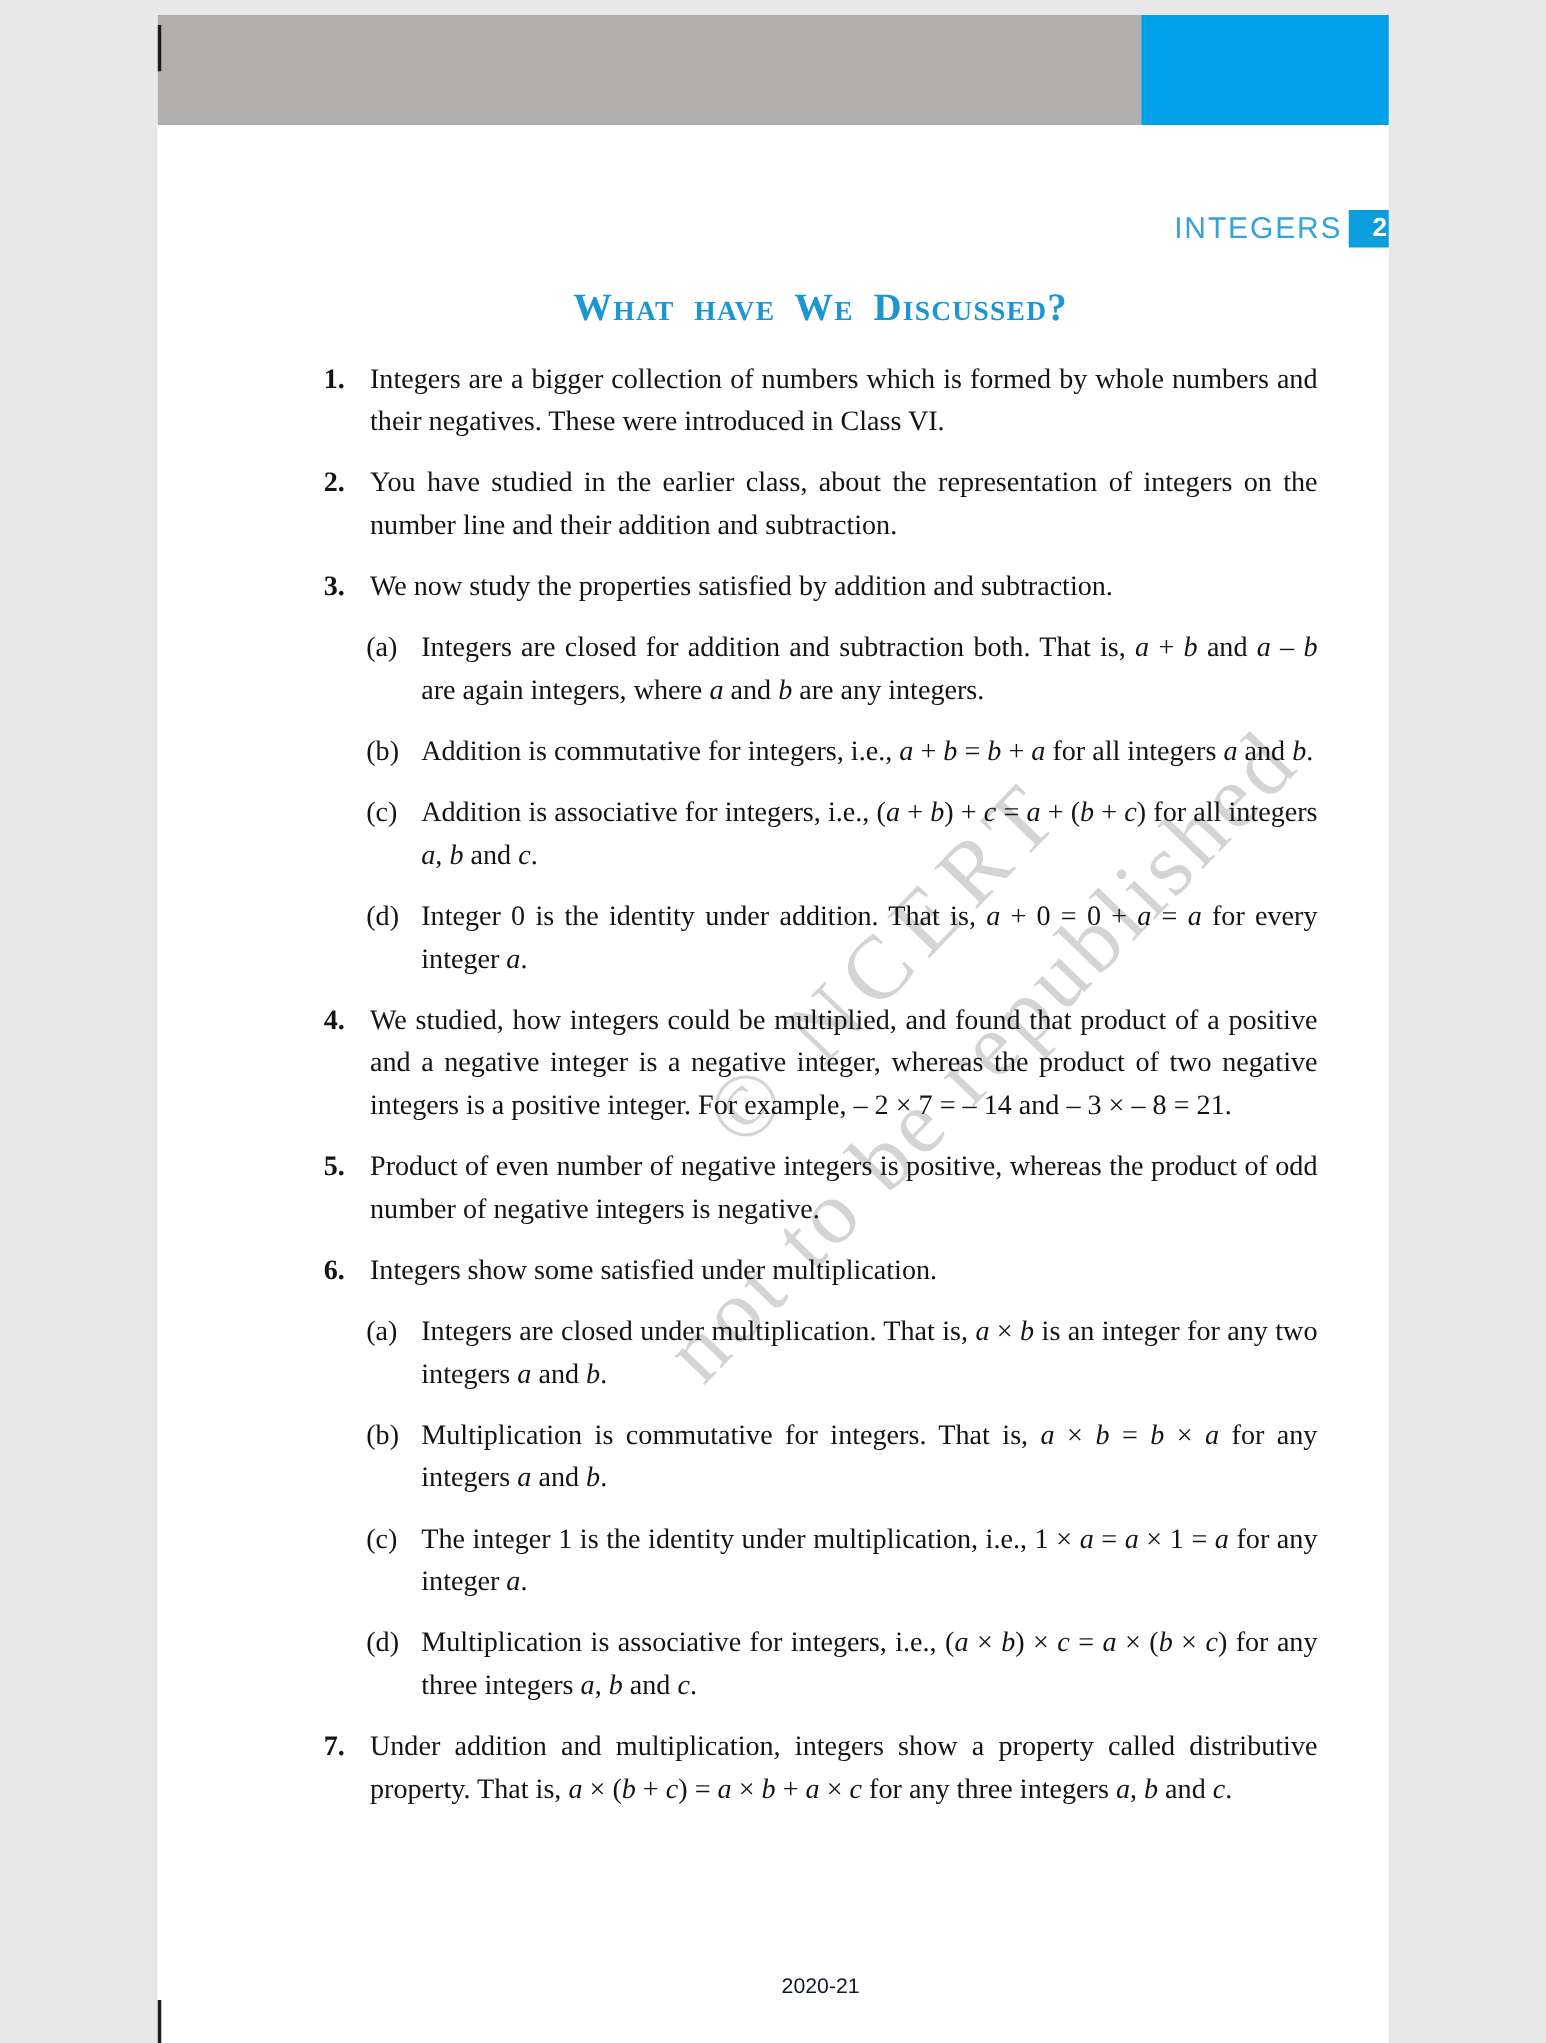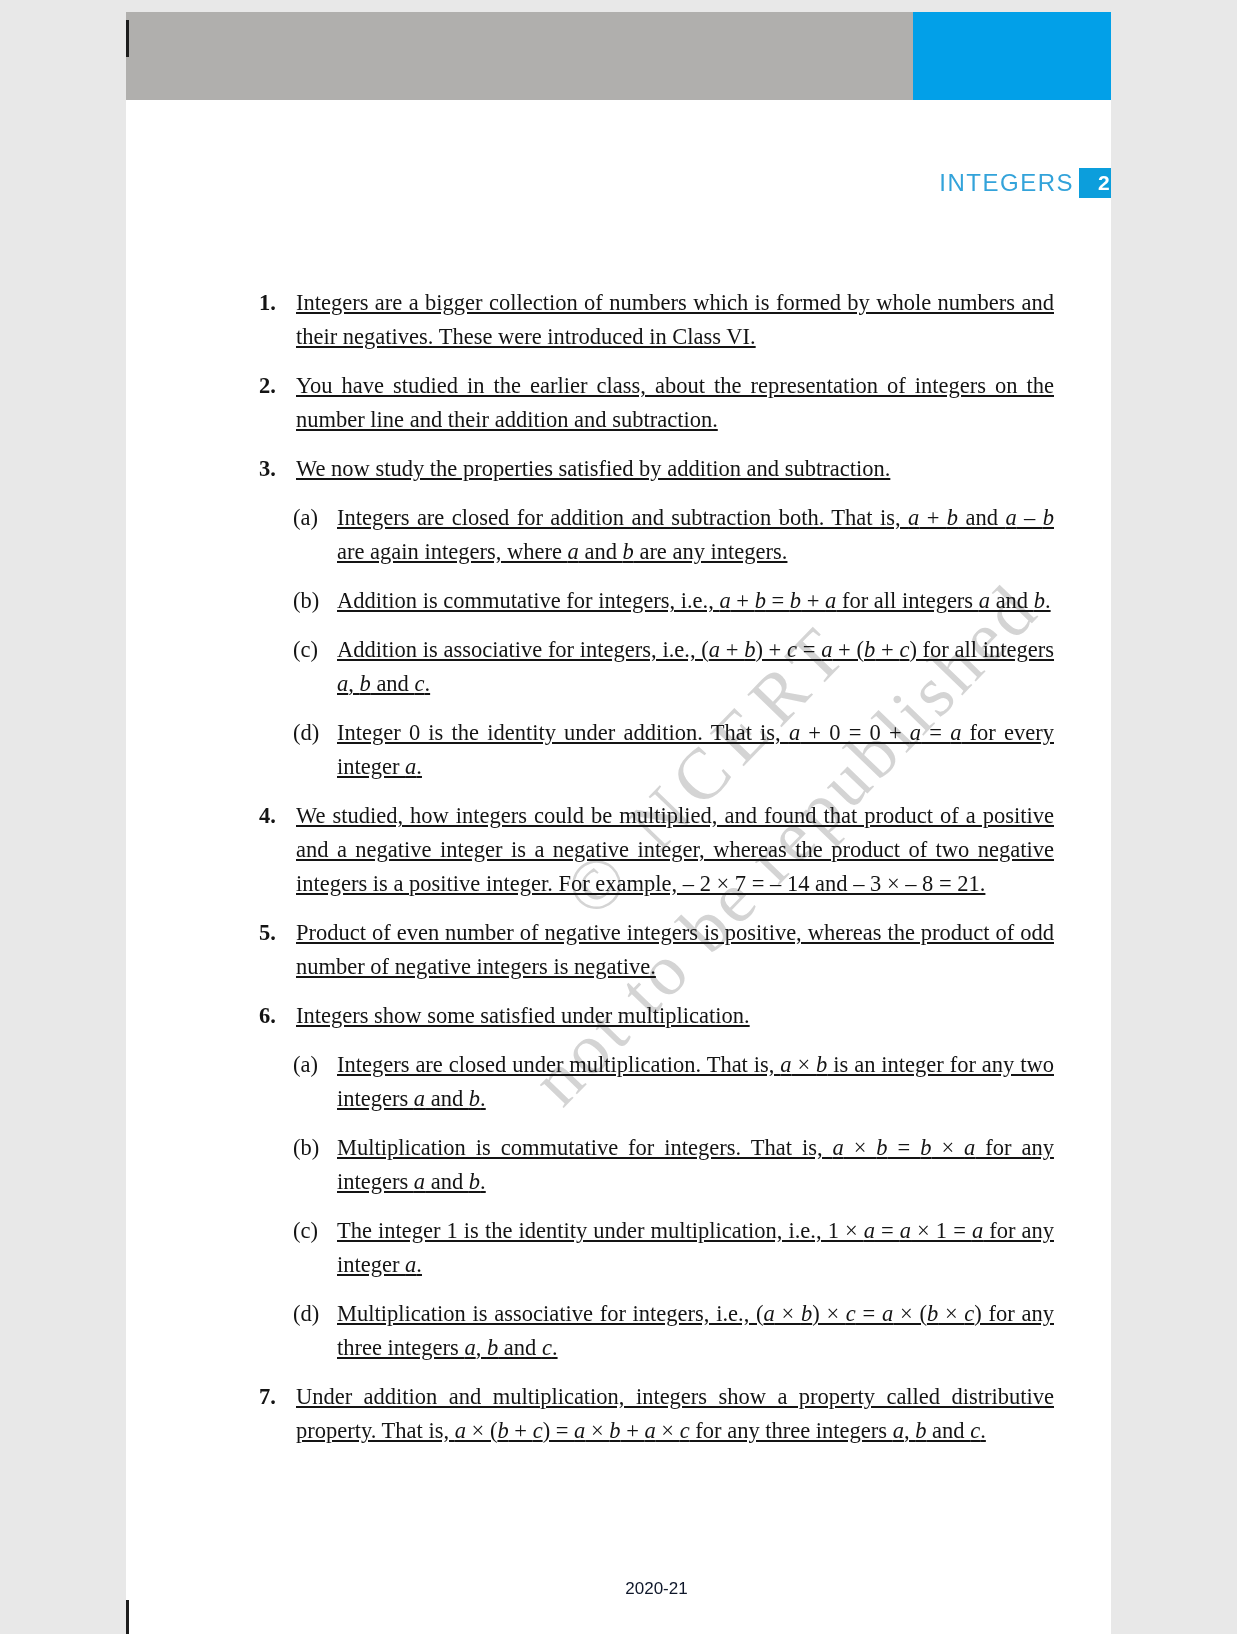--- a/index.html
+++ b/index.html
@@ -34,21 +34,21 @@
     font-weight:bold;font-variant:small-caps;font-size:31px;line-height:40px;
     color:var(--accent);letter-spacing:1px;word-spacing:7px;
   }
   
   .content{
     position:absolute;left:133px;top:274px;width:795px;
     font-size:22.5px;line-height:34px;
   }
   .item{display:flex;margin-bottom:15px;}
   .item .num{width:37px;flex:none;font-weight:bold;}
-  .item .txt{flex:1;text-align:justify;text-decoration:underline;}
+  .item .txt{flex:1;text-align:justify;}
   .item.sub{margin-left:34px;margin-bottom:15px;}
   .item.sub .num{width:44px;font-weight:normal;}
   .txt i{font-style:italic;}
   
   .watermark{
     position:absolute;left:240px;top:687px;width:760px;text-align:center;
     transform:rotate(-46deg);
     font-size:72px;line-height:108px;color:var(--wm);opacity:0.38;
     letter-spacing:4px;white-space:nowrap;pointer-events:none;
   }
@@ -78,20 +78,21 @@
   <div class="running-head">INTEGERS</div>
   <div class="pagenum-box">
     <span>27</span>
   </div>
 
   <div class="watermark">
     <div class="wm-line1">© NCERT</div>
     <div class="wm-line2">not to be republished</div>
   </div>
 
+  <div class="title">What have We Discussed?</div>
 
   <div class="content">
       <div class="item">
         <div class="num">1.</div>
         <div class="txt">Integers are a bigger collection of numbers which is formed by whole numbers and their negatives. These were introduced in Class VI.</div>
       </div>
       <div class="item">
         <div class="num">2.</div>
         <div class="txt">You have studied in the earlier class, about the representation of integers on the number line and their addition and subtraction.</div>
       </div>

